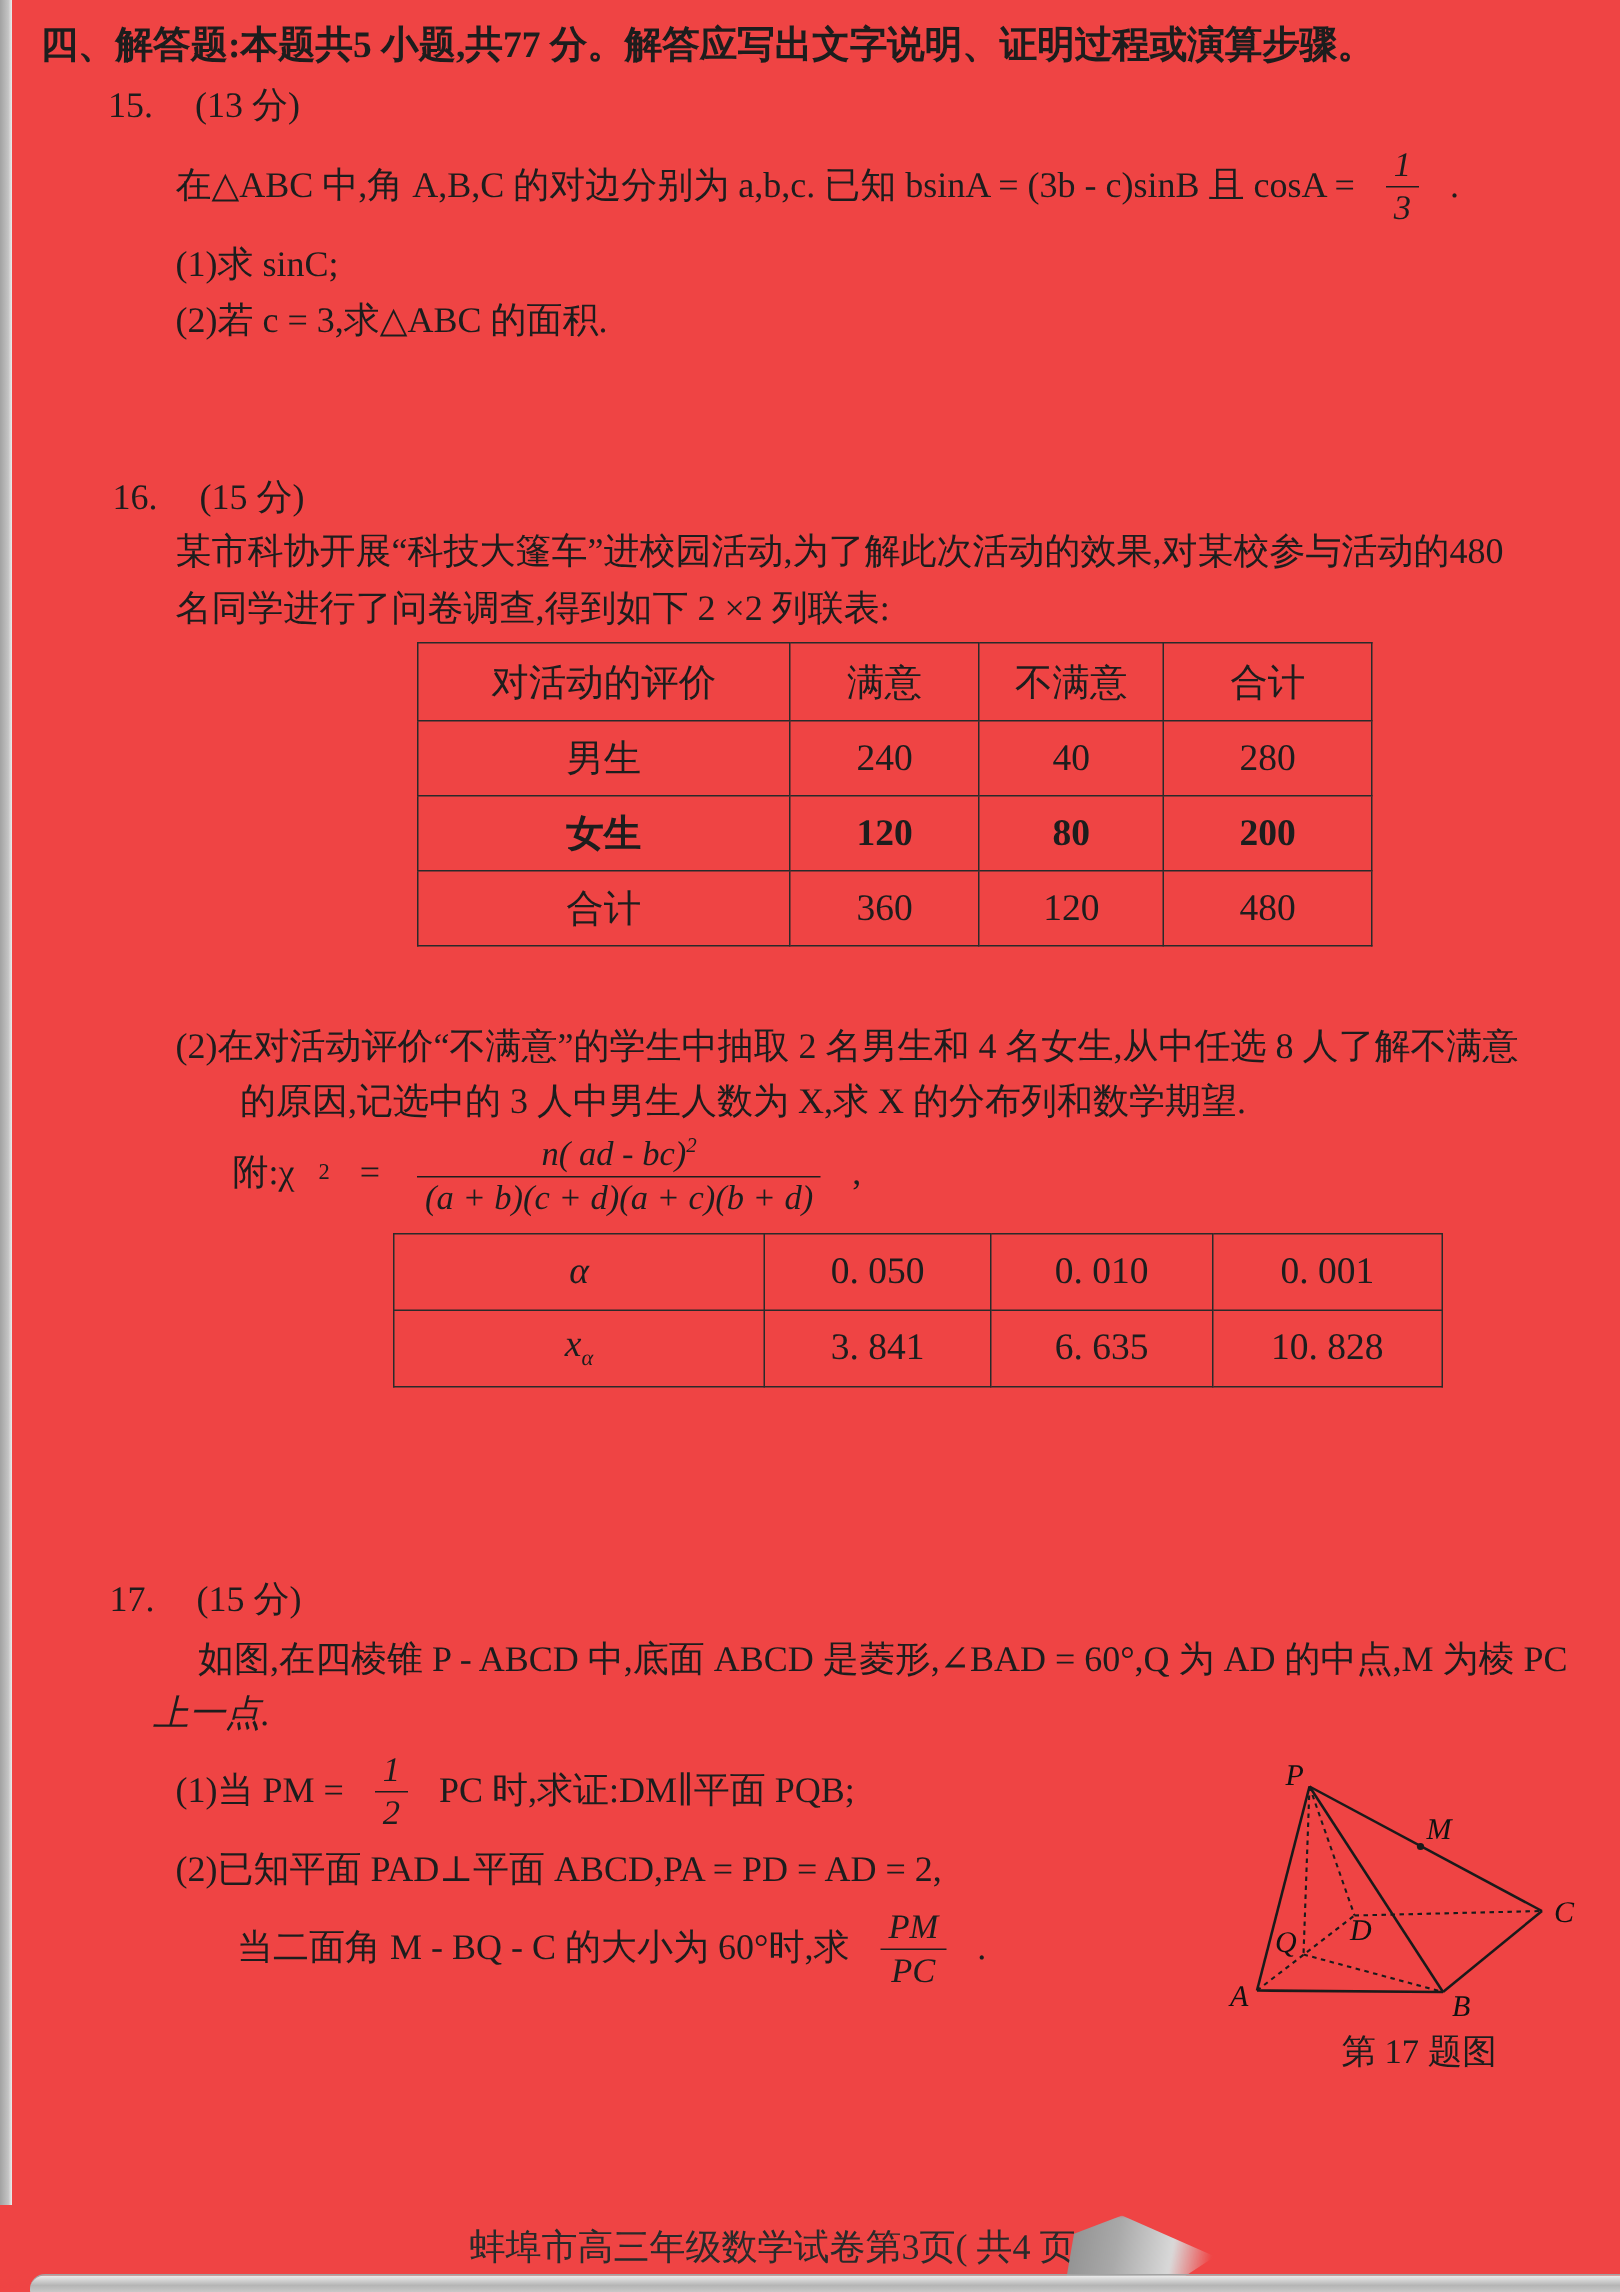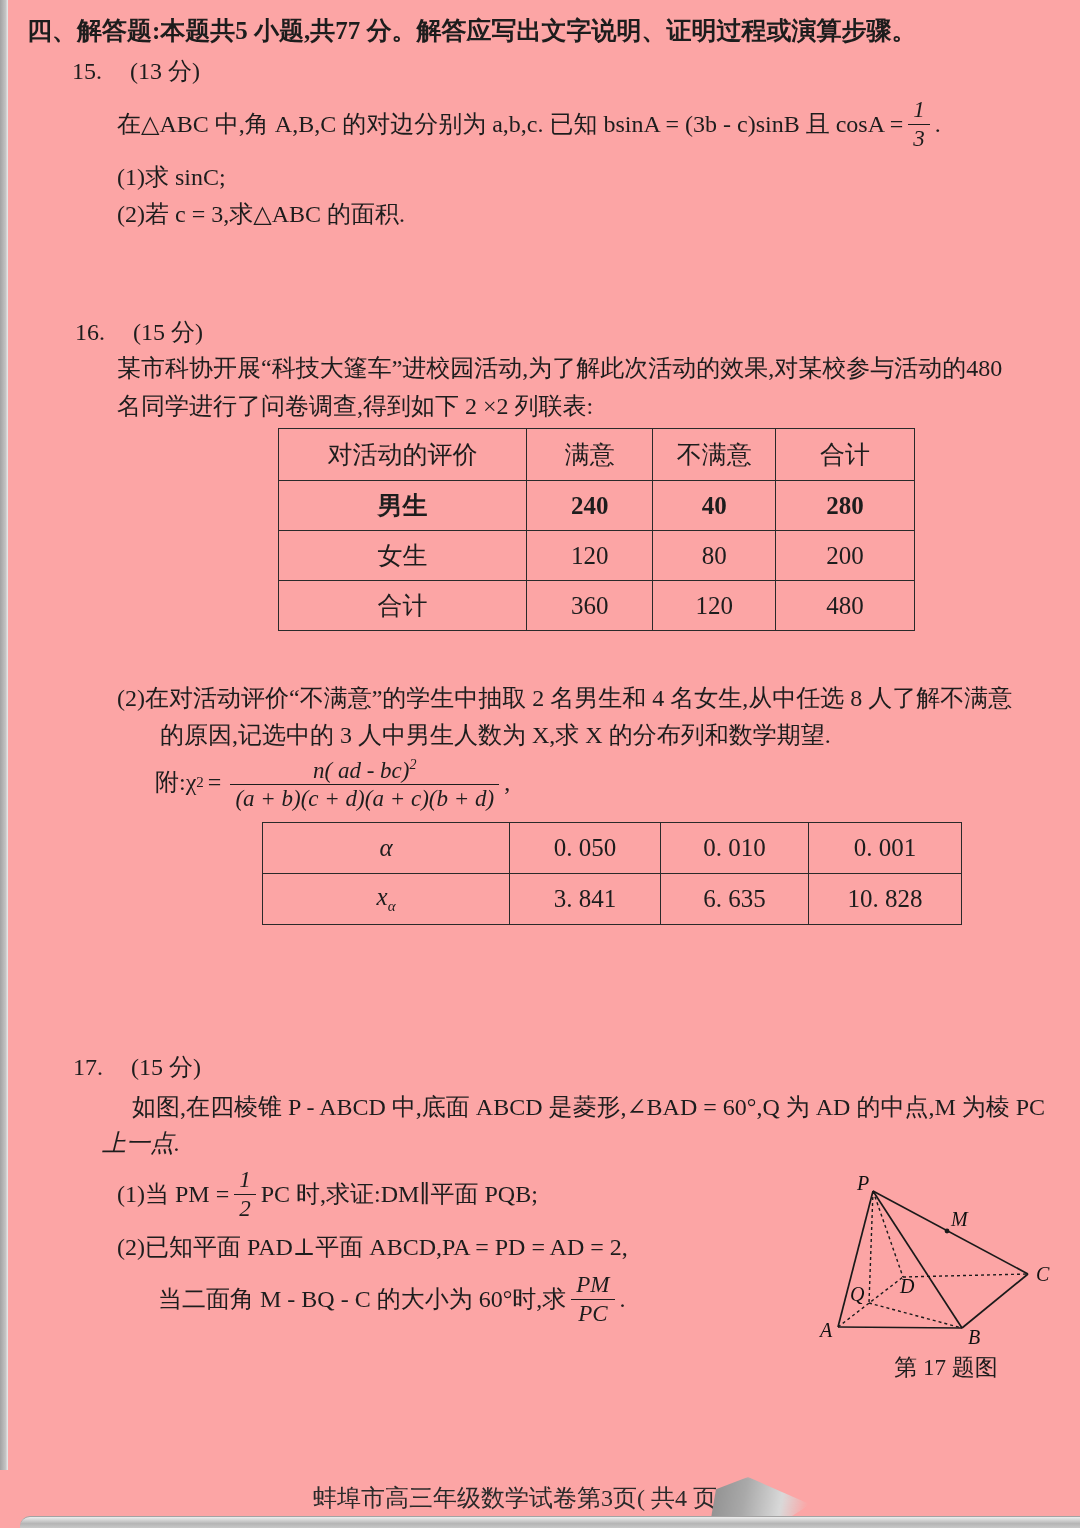--- a/index.html
+++ b/index.html
@@ -1,22 +1,22 @@
 <!DOCTYPE html>
 <html><head>
 <meta charset="utf-8">
 <style>
   html,body { margin:0; padding:0; }
   body { width:1080px; height:1528px; background:#e8e8e8; font-family:"Liberation Serif","DejaVu Serif",serif; }
-  .page { position:relative; width:1080px; height:1528px; background:#fca5a5; overflow:hidden; color:#1d1d1d; }
+  .page { position:relative; width:1080px; height:1528px; background:#ef4444; overflow:hidden; color:#1d1d1d; }
 
   .t { position:absolute; white-space:nowrap; font-size:24px; line-height:30px; color:#1d1d1d; }
   .bold { font-weight:bold; }
   .numrow { display:flex; gap:28px; }
-  .fx { display:flex; align-items:center; }
+  .fx { display:flex; align-items:center;gap:16px; }
   .math { font-style:italic; }
 
   .frac { display:inline-flex; flex-direction:column; text-align:center; font-size:23px; line-height:26px; margin:0 5px; vertical-align:middle; }
   .frac .num { border-bottom:1.7px solid #1d1d1d; padding:0 5px 1px; }
   .frac .den { padding:1px 5px 0; }
 
   table.grid { position:absolute; border-collapse:collapse; table-layout:fixed; font-size:25px; text-align:center; color:#1d1d1d; }
   table.grid td { border:1.8px solid #2a2a2a; padding:0; }
 
   .contingency { left:278px; top:428px; width:637px; height:202px; }
@@ -76,27 +76,27 @@
   <div class="t" style="left:117px; top:391px;">名同学进行了问卷调查,得到如下 2 ×2 列联表:</div>
 
   <table class="grid contingency">
     <tbody>
         <tr style="height:52px;">
       <td style="width:39.1%;">对活动的评价</td>
       <td style="width:19.8%;">满意</td>
       <td style="width:19.3%;">不满意</td>
       <td style="width:21.8%;">合计</td>
     </tr>
-    <tr style="height:50px;font-weight:bold;">
+    <tr style="height:50px;">
       <td>男生</td>
       <td>240</td>
       <td>40</td>
       <td>280</td>
     </tr>
-    <tr style="height:50px;">
+    <tr style="height:50px;font-weight:bold;">
       <td>女生</td>
       <td>120</td>
       <td>80</td>
       <td>200</td>
     </tr>
     <tr style="height:50px;">
       <td>合计</td>
       <td>360</td>
       <td>120</td>
       <td>480</td>

